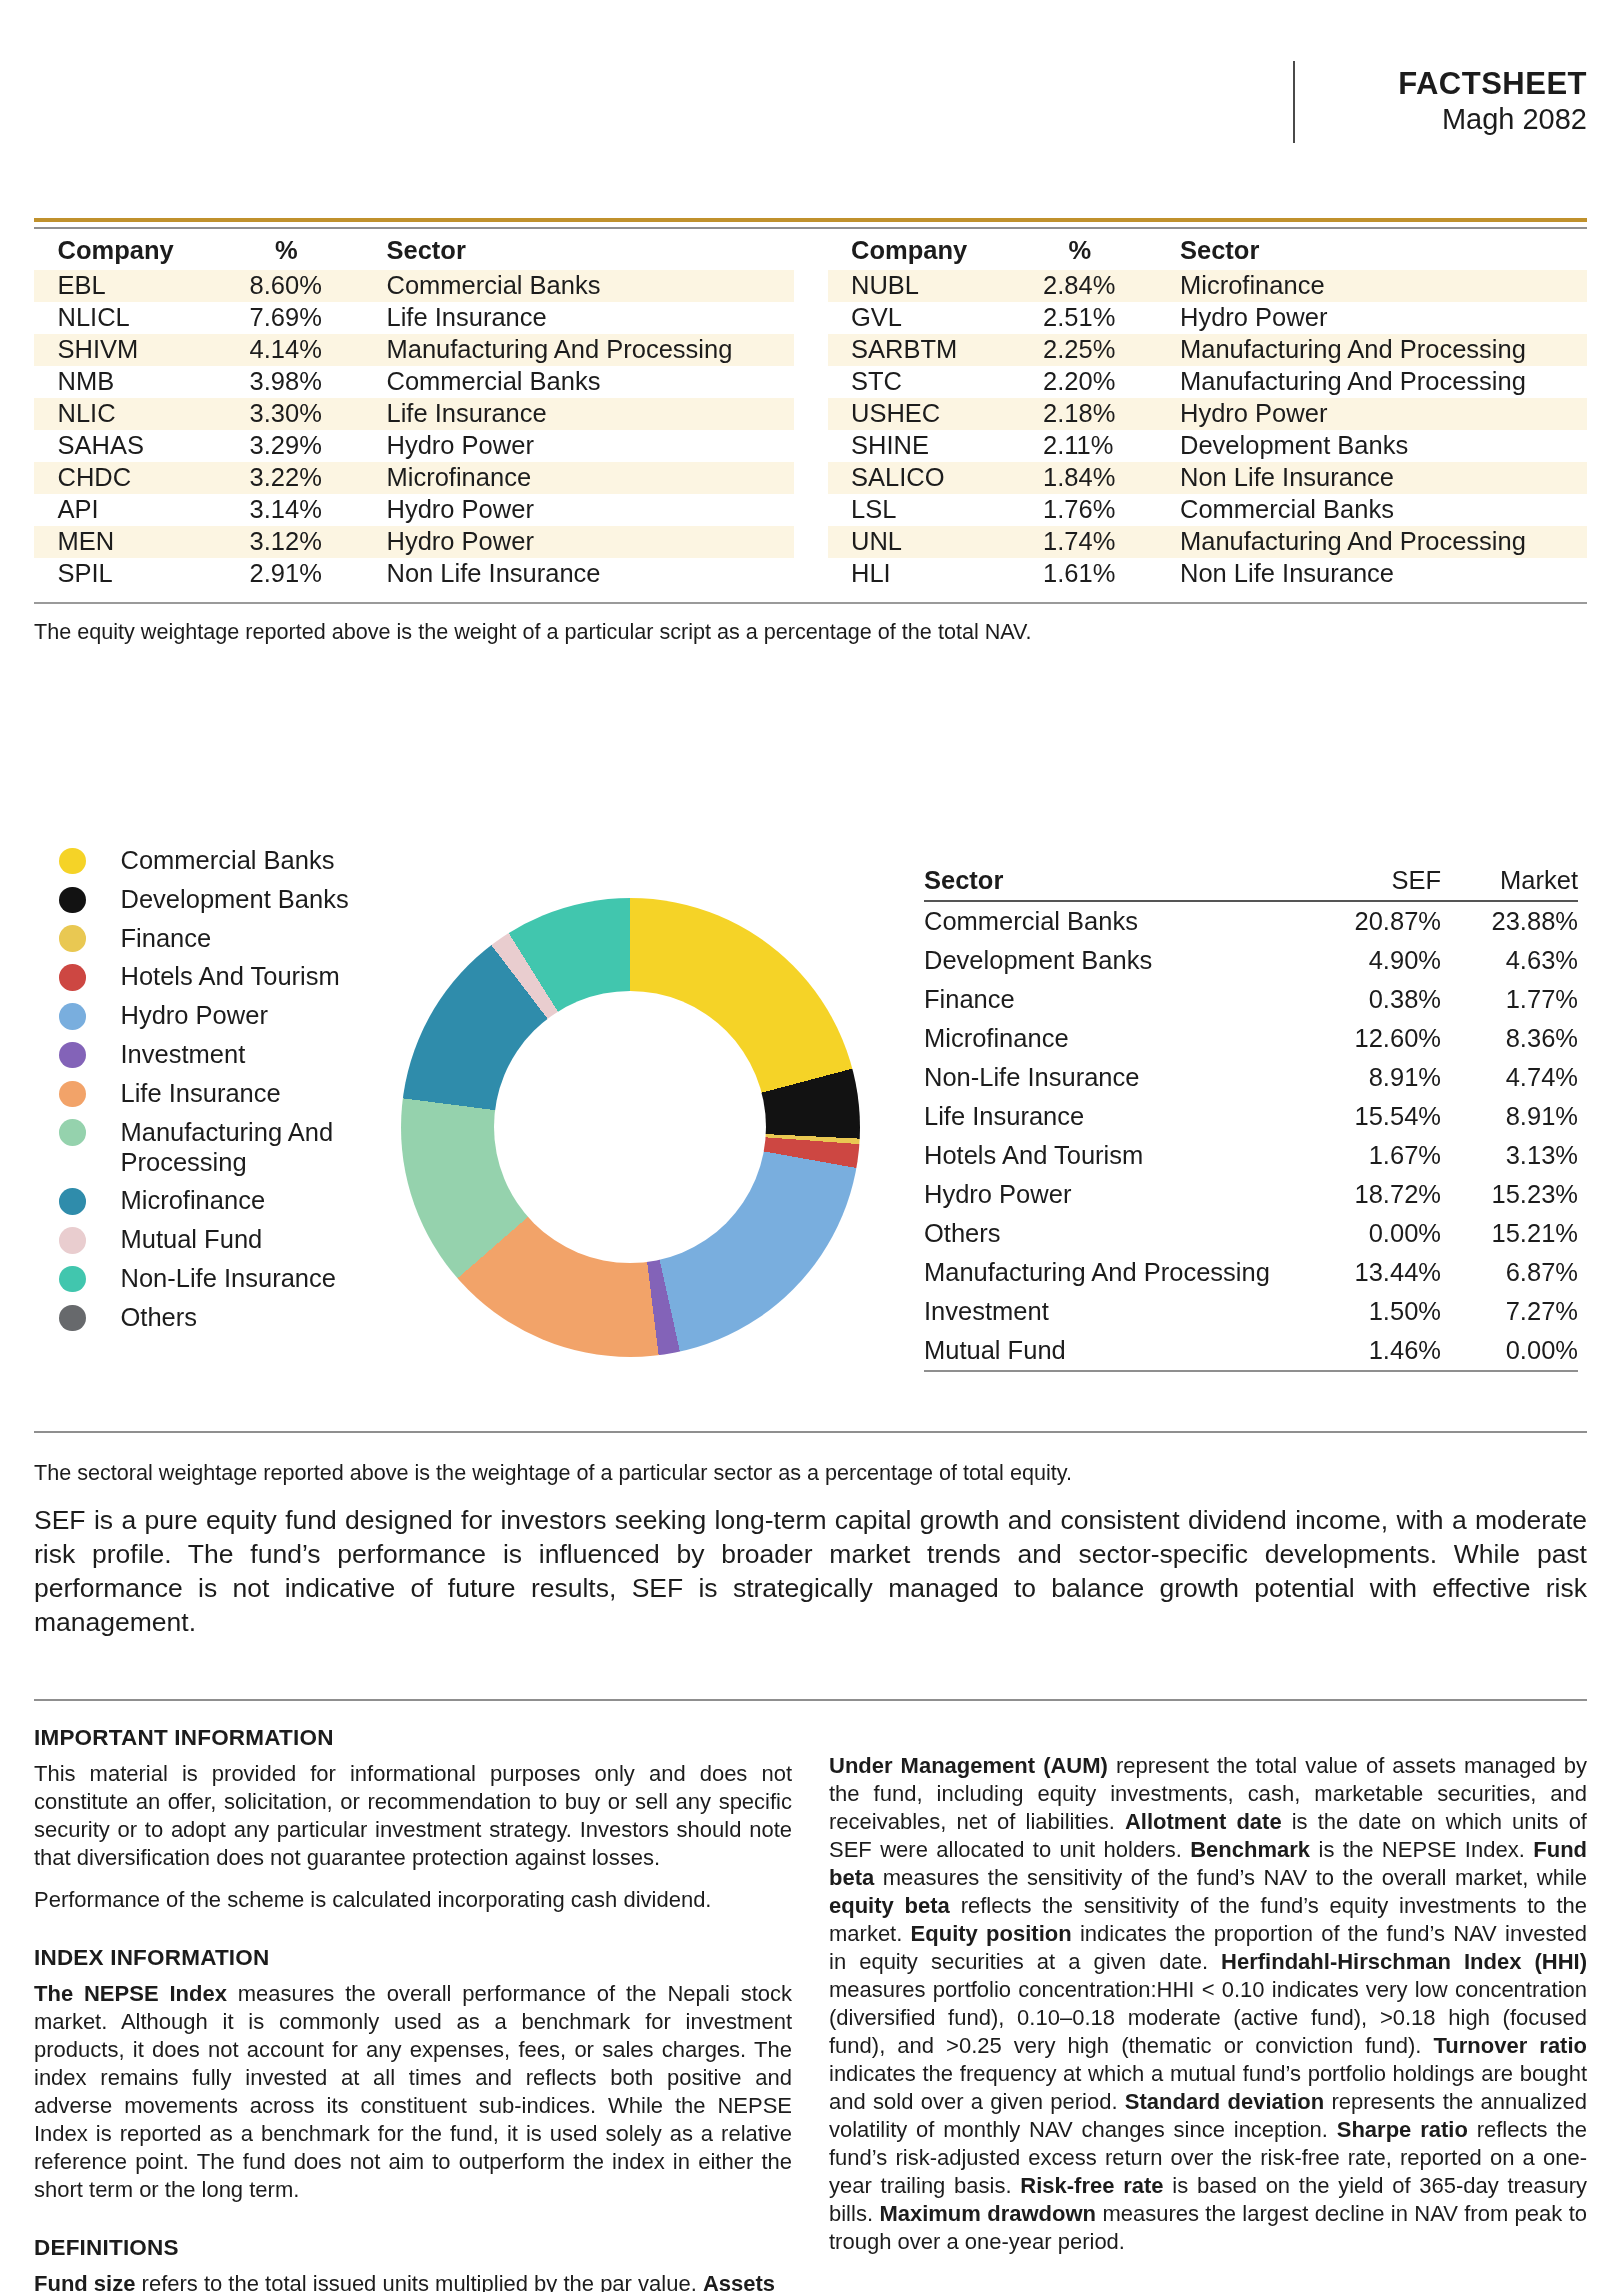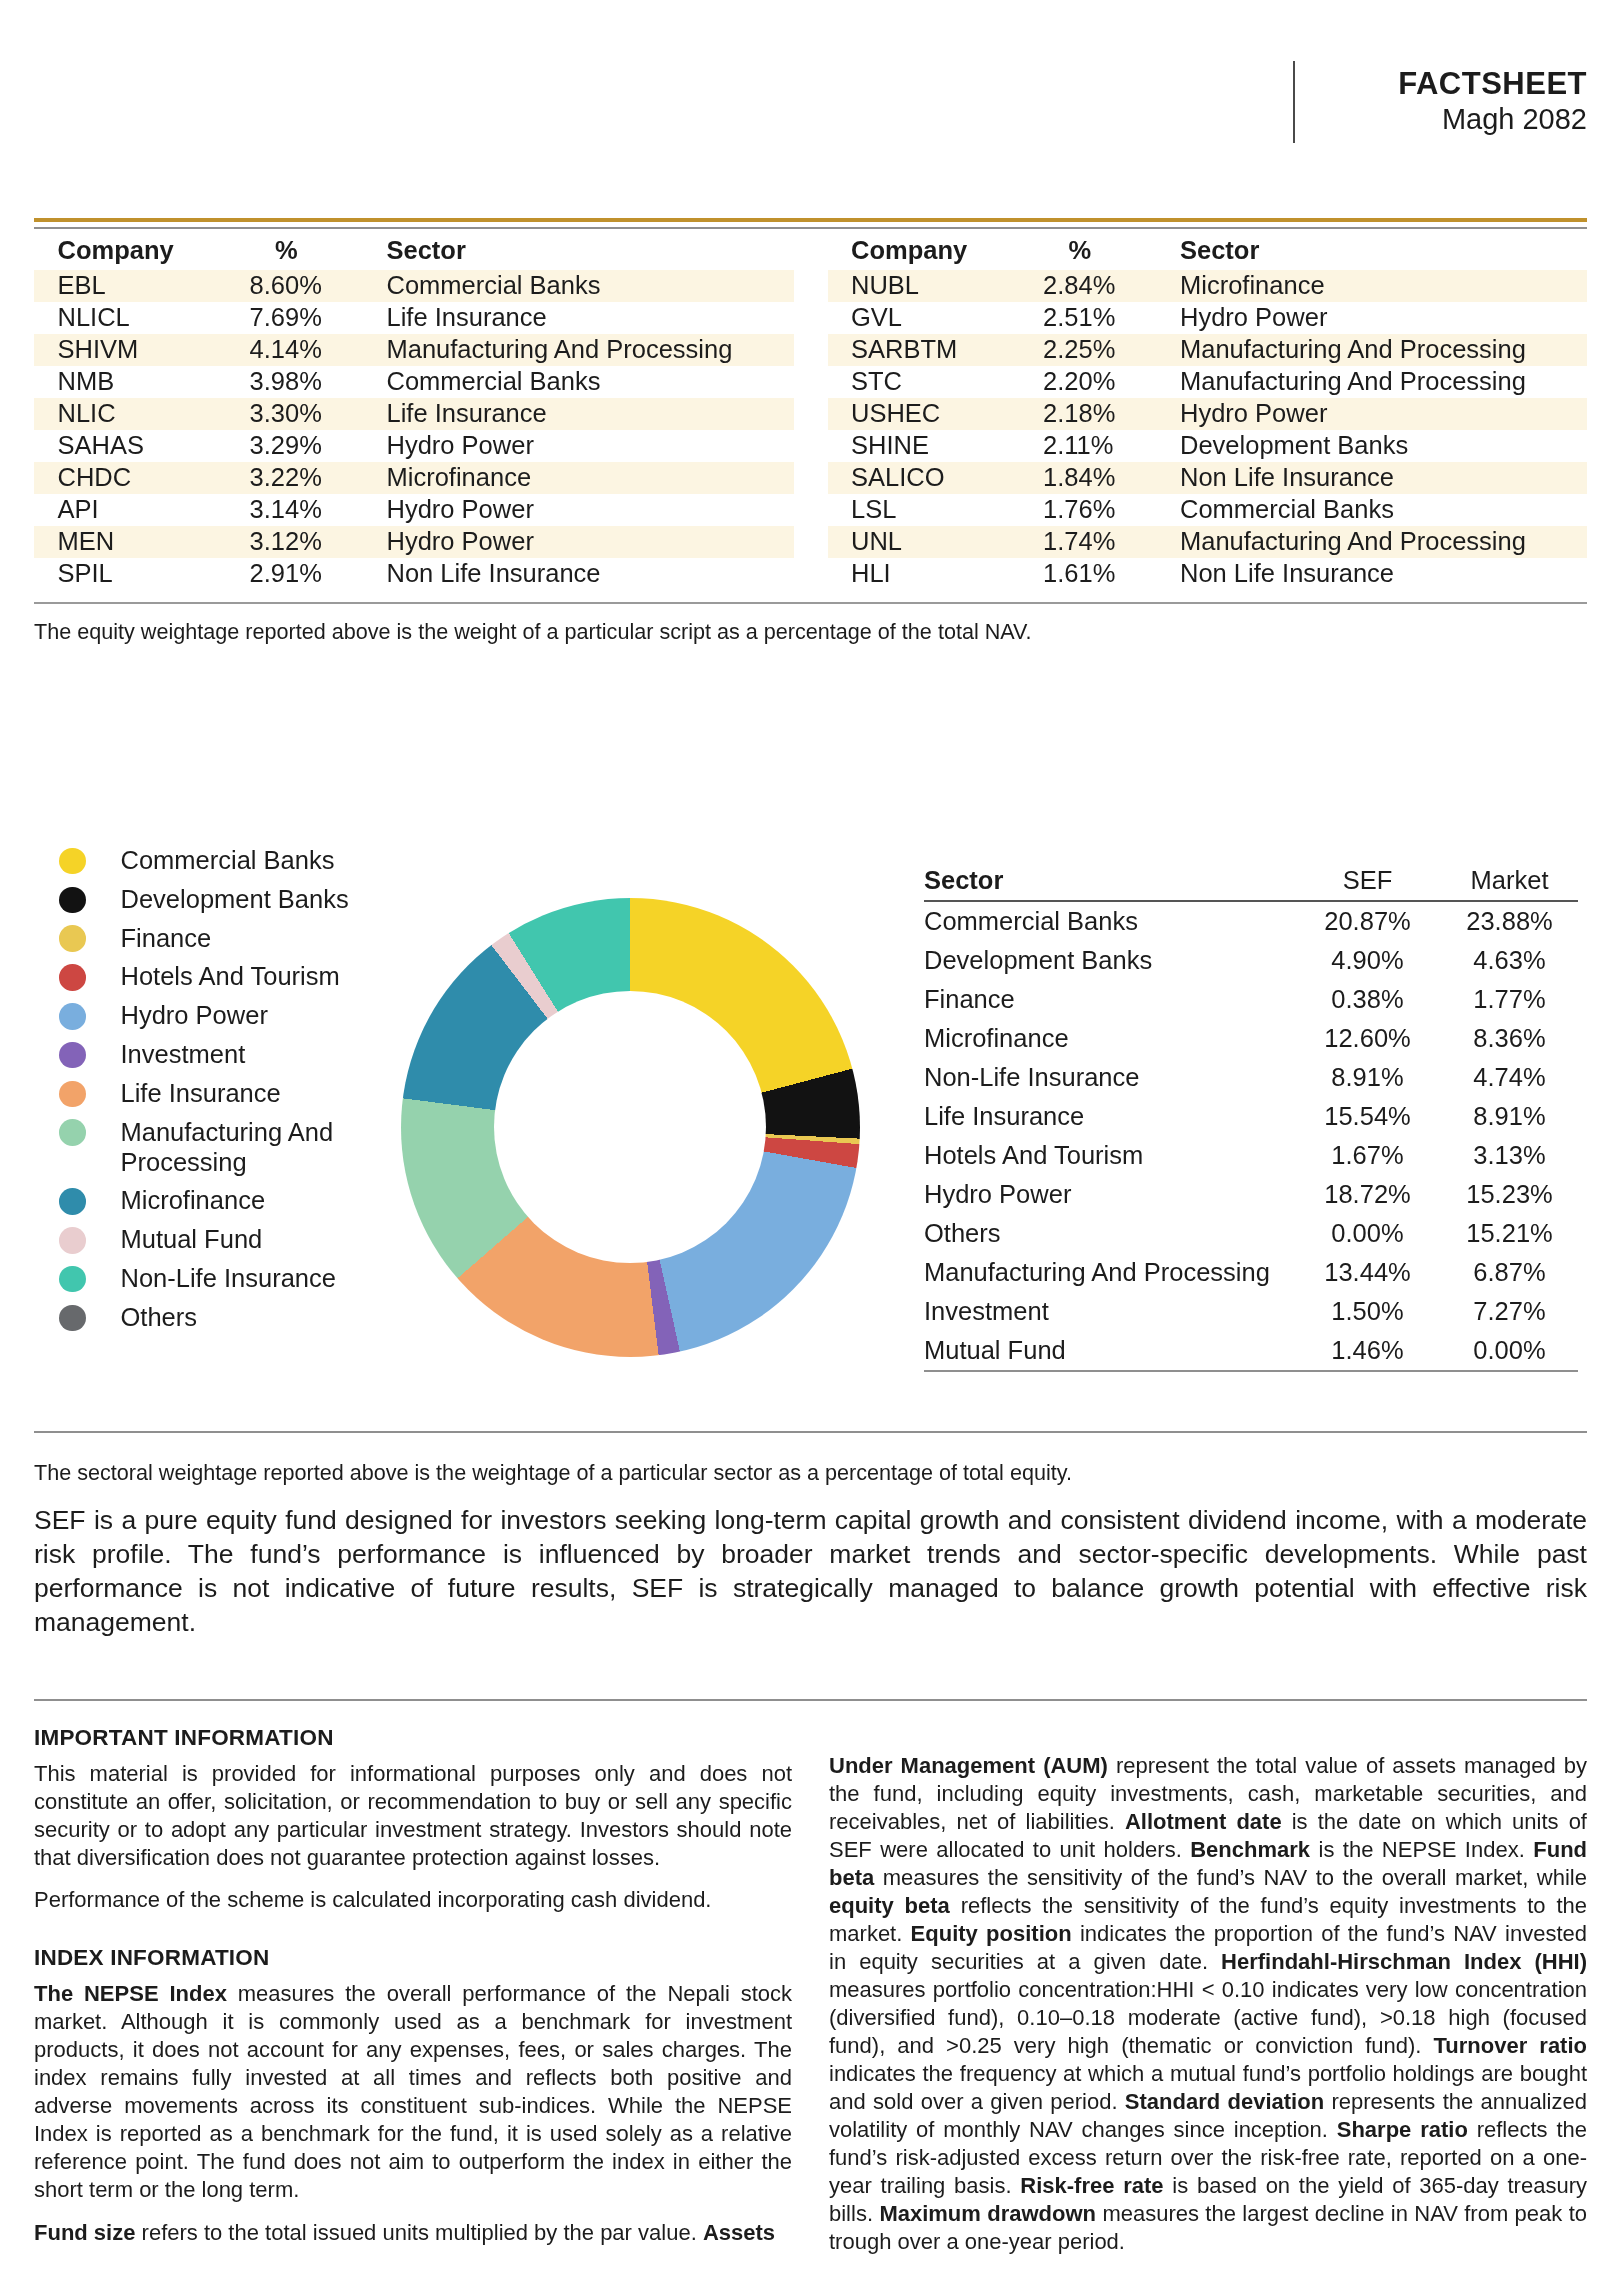--- a/index.html
+++ b/index.html
@@ -36,21 +36,21 @@
   .legend-dot{width:26.5px;height:26.5px;border-radius:50%;flex:0 0 26.5px;margin-right:35px;margin-top:2.9px;}
   .legend-label{font-size:25.5px;line-height:30px;}
 
   .donut{position:absolute;top:898px;left:401px;width:459px;height:459px;border-radius:50%;}
   .donut-hole{position:absolute;left:93px;top:93px;width:272px;height:272px;border-radius:50%;background:#fff;}
 
   .sector-table{position:absolute;top:861px;left:924px;width:654px;}
   .st-head,.st-row{display:grid;grid-template-columns:1fr 147px 137px;align-items:center;height:39px;font-size:25.5px;}
   .st-head{border-bottom:2px solid #555;}
   .st-head .st-name{font-weight:bold;}
-  .st-sef,.st-market{text-align:center;}
+  .st-sef,.st-market{text-align:right;}
   .st-body{border-bottom:2px solid #8f8f8f;}
 
   .rule3{position:absolute;top:1431px;left:34px;right:34px;height:2px;background:#8f8f8f;}
   .footnote2{position:absolute;top:1460px;left:34px;right:34px;font-size:21.6px;margin:0;}
 
   
   .risk{position:absolute;top:1503px;left:34px;right:34px;}
   .risk h3{font-size:27.4px;margin:0 0 7.8px 0;}
   .risk p{font-size:26.5px;line-height:34px;margin:0;text-align:justify;}
 
@@ -339,20 +339,21 @@
 
   <div class="rule4"></div>
 
   <section class="cols">
     <div class="col col-left">
       <h4>IMPORTANT INFORMATION</h4>
       <p class="just">This material is provided for informational purposes only and does not constitute an offer, solicitation, or recommendation to buy or sell any specific security or to adopt any particular investment strategy. Investors should note that diversification does not guarantee protection against losses.</p>
       <p>Performance of the scheme is calculated incorporating cash dividend.</p>
       <h4 class="mt">INDEX INFORMATION</h4>
       <p class="just"><b>The NEPSE Index</b><span> measures the overall performance of the Nepali stock market. Although it is commonly used as a benchmark for investment products, it does not account for any expenses, fees, or sales charges. The index remains fully invested at all times and reflects both positive and adverse movements across its constituent sub-indices. While the NEPSE Index is reported as a benchmark for the fund, it is used solely as a relative reference point. The fund does not aim to outperform the index in either the short term or the long term.</span></p>
+      <h4 class="mt">DEFINITIONS</h4>
       <p class="just"><b>Fund size</b><span> refers to the total issued units multiplied by the par value. </span><b>Assets</b></p>
     </div>
     <div class="col col-right">
       <p class="just"><b>Under Management (AUM)</b><span> represent the total value of assets managed by the fund, including equity investments, cash, marketable securities, and receivables, net of liabilities. </span><b>Allotment date</b><span> is the date on which units of SEF were allocated to unit holders. </span><b>Benchmark</b><span> is the NEPSE Index. </span><b>Fund beta</b><span> measures the sensitivity of the fund’s NAV to the overall market, while </span><b>equity beta</b><span> reflects the sensitivity of the fund’s equity investments to the market. </span><b>Equity position</b><span> indicates the proportion of the fund’s NAV invested in equity securities at a given date. </span><b>Herfindahl-Hirschman Index (HHI)</b><span> measures portfolio concentration:HHI &lt; 0.10 indicates very low concentration (diversified fund), 0.10–0.18 moderate (active fund), &gt;0.18 high (focused fund), and &gt;0.25 very high (thematic or conviction fund). </span><b>Turnover ratio</b><span> indicates the frequency at which a mutual fund’s portfolio holdings are bought and sold over a given period. </span><b>Standard deviation</b><span> represents the annualized volatility of monthly NAV changes since inception. </span><b>Sharpe ratio</b><span> reflects the fund’s risk-adjusted excess return over the risk-free rate, reported on a one-year trailing basis. </span><b>Risk-free rate</b><span> is based on the yield of 365-day treasury bills. </span><b>Maximum drawdown</b><span> measures the largest decline in NAV from peak to trough over a one-year period.</span></p>
     </div>
   </section>
 
 </div>
 
 

